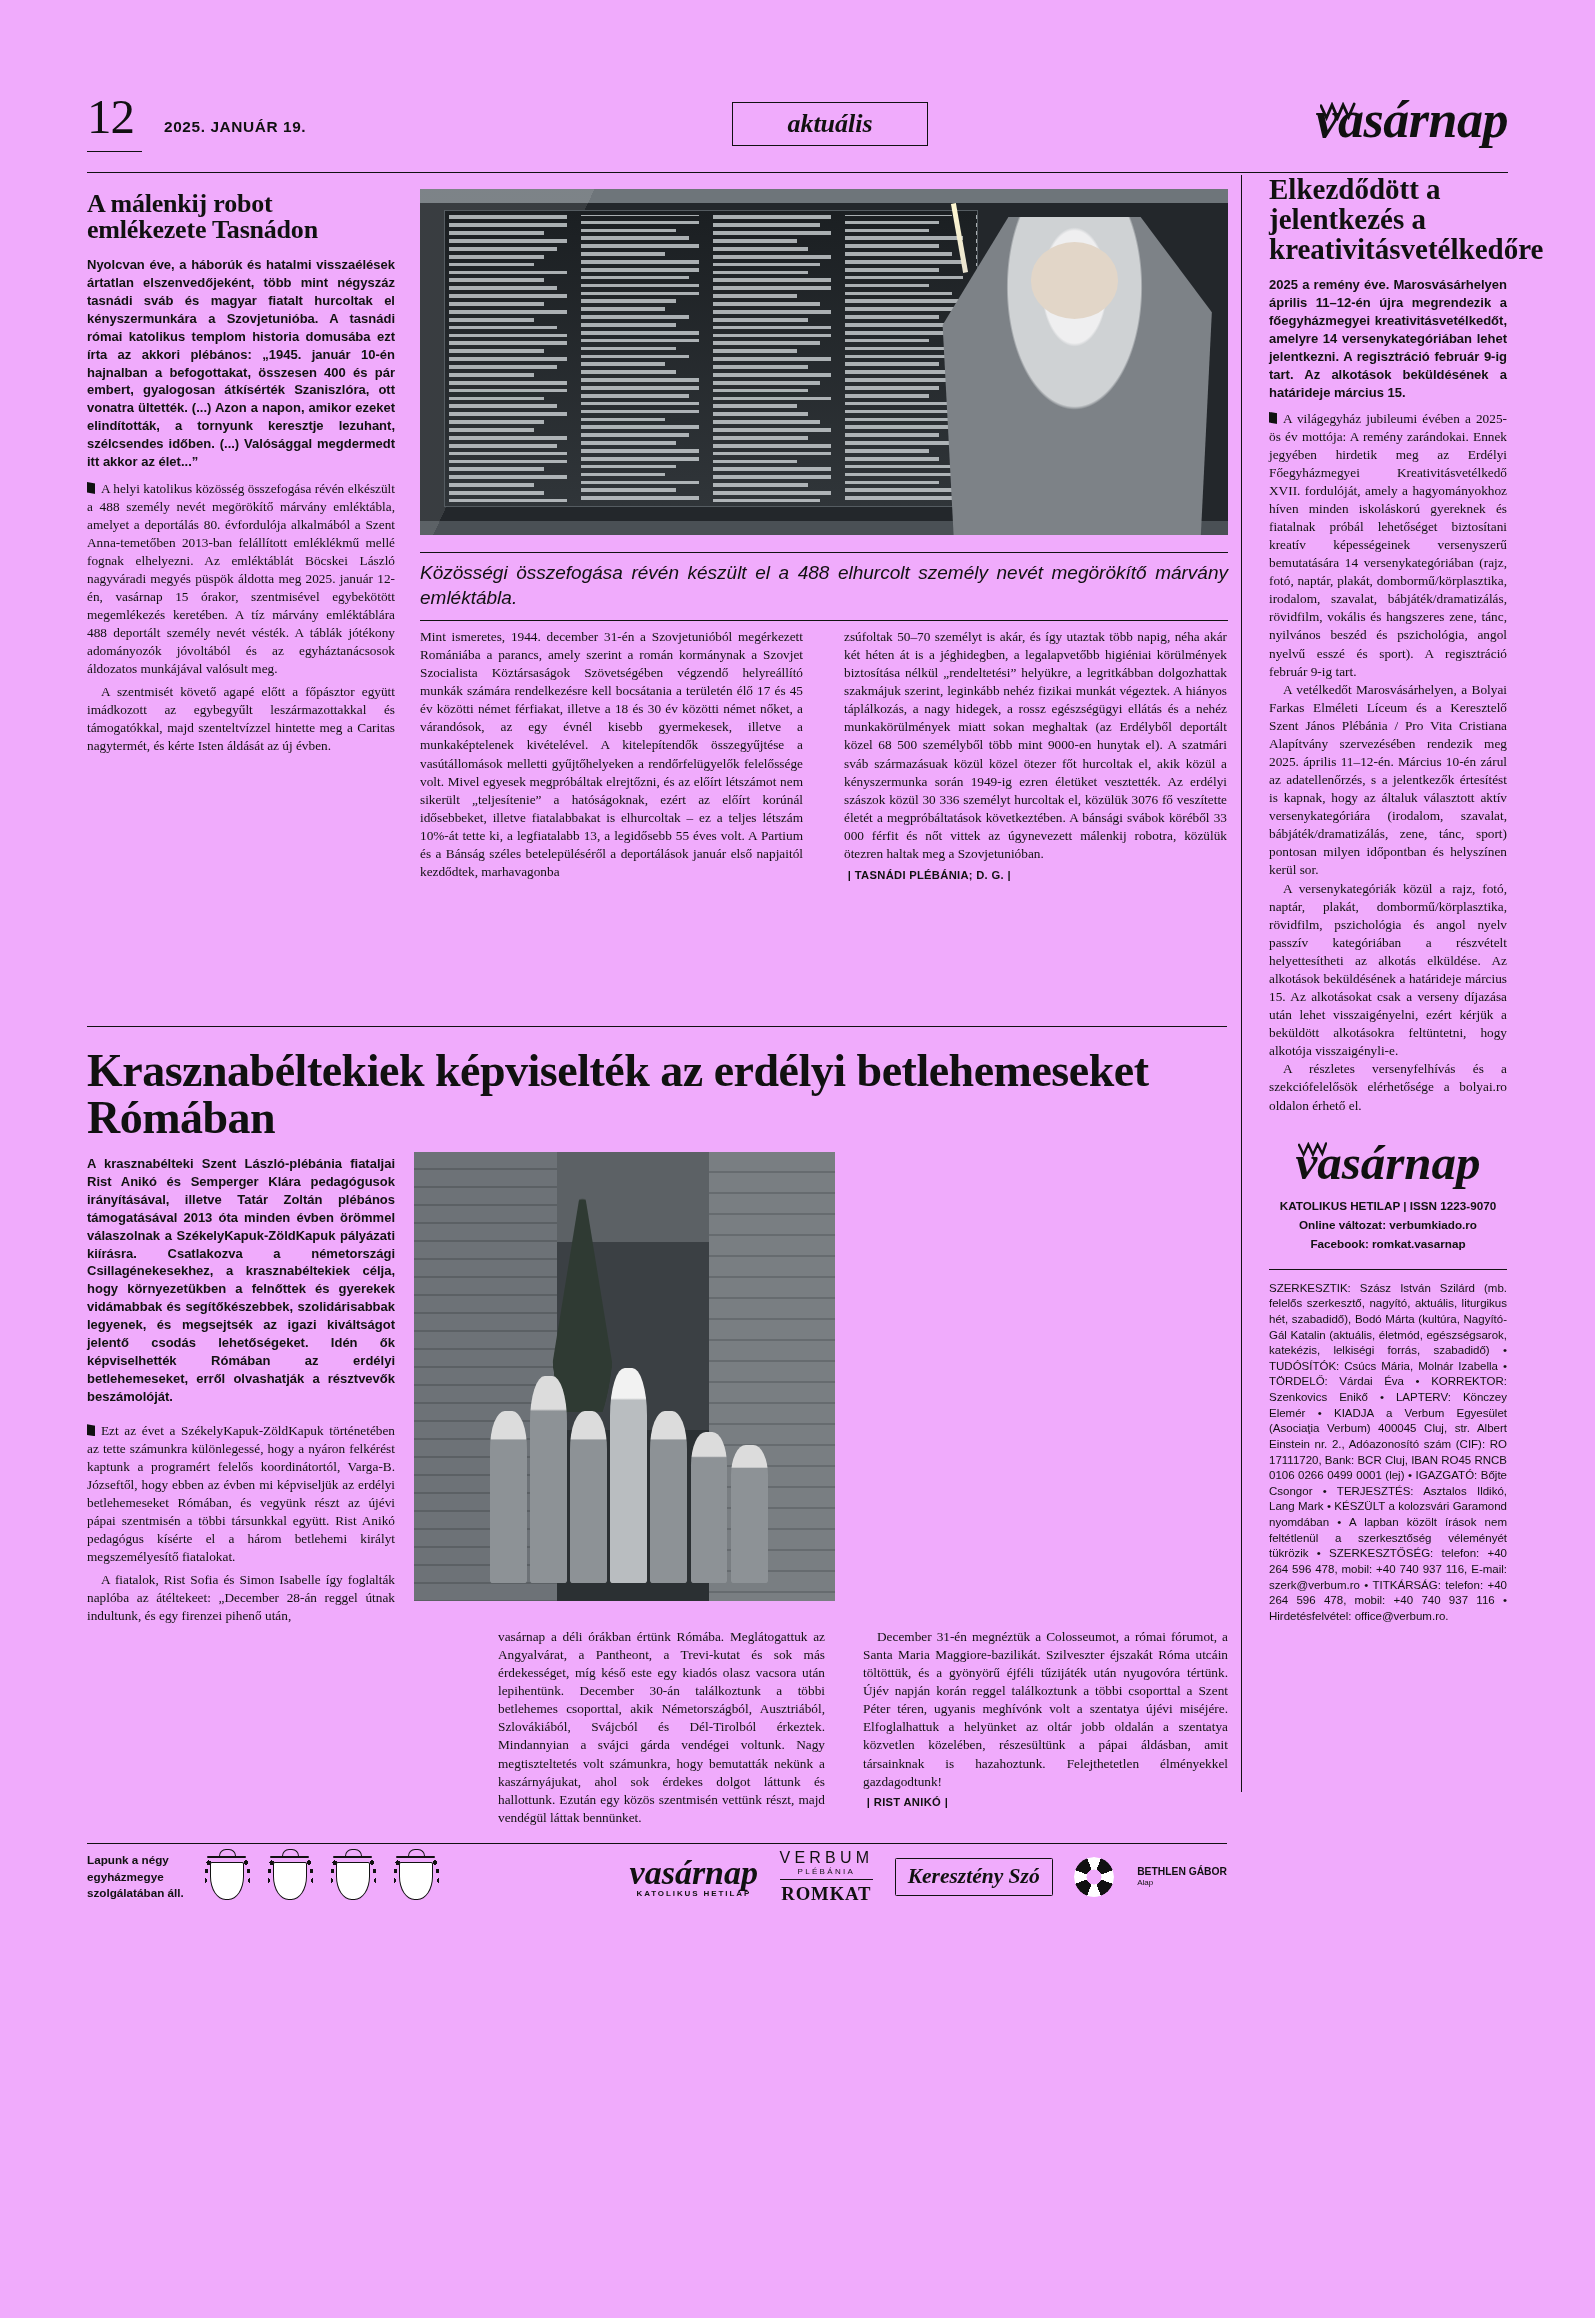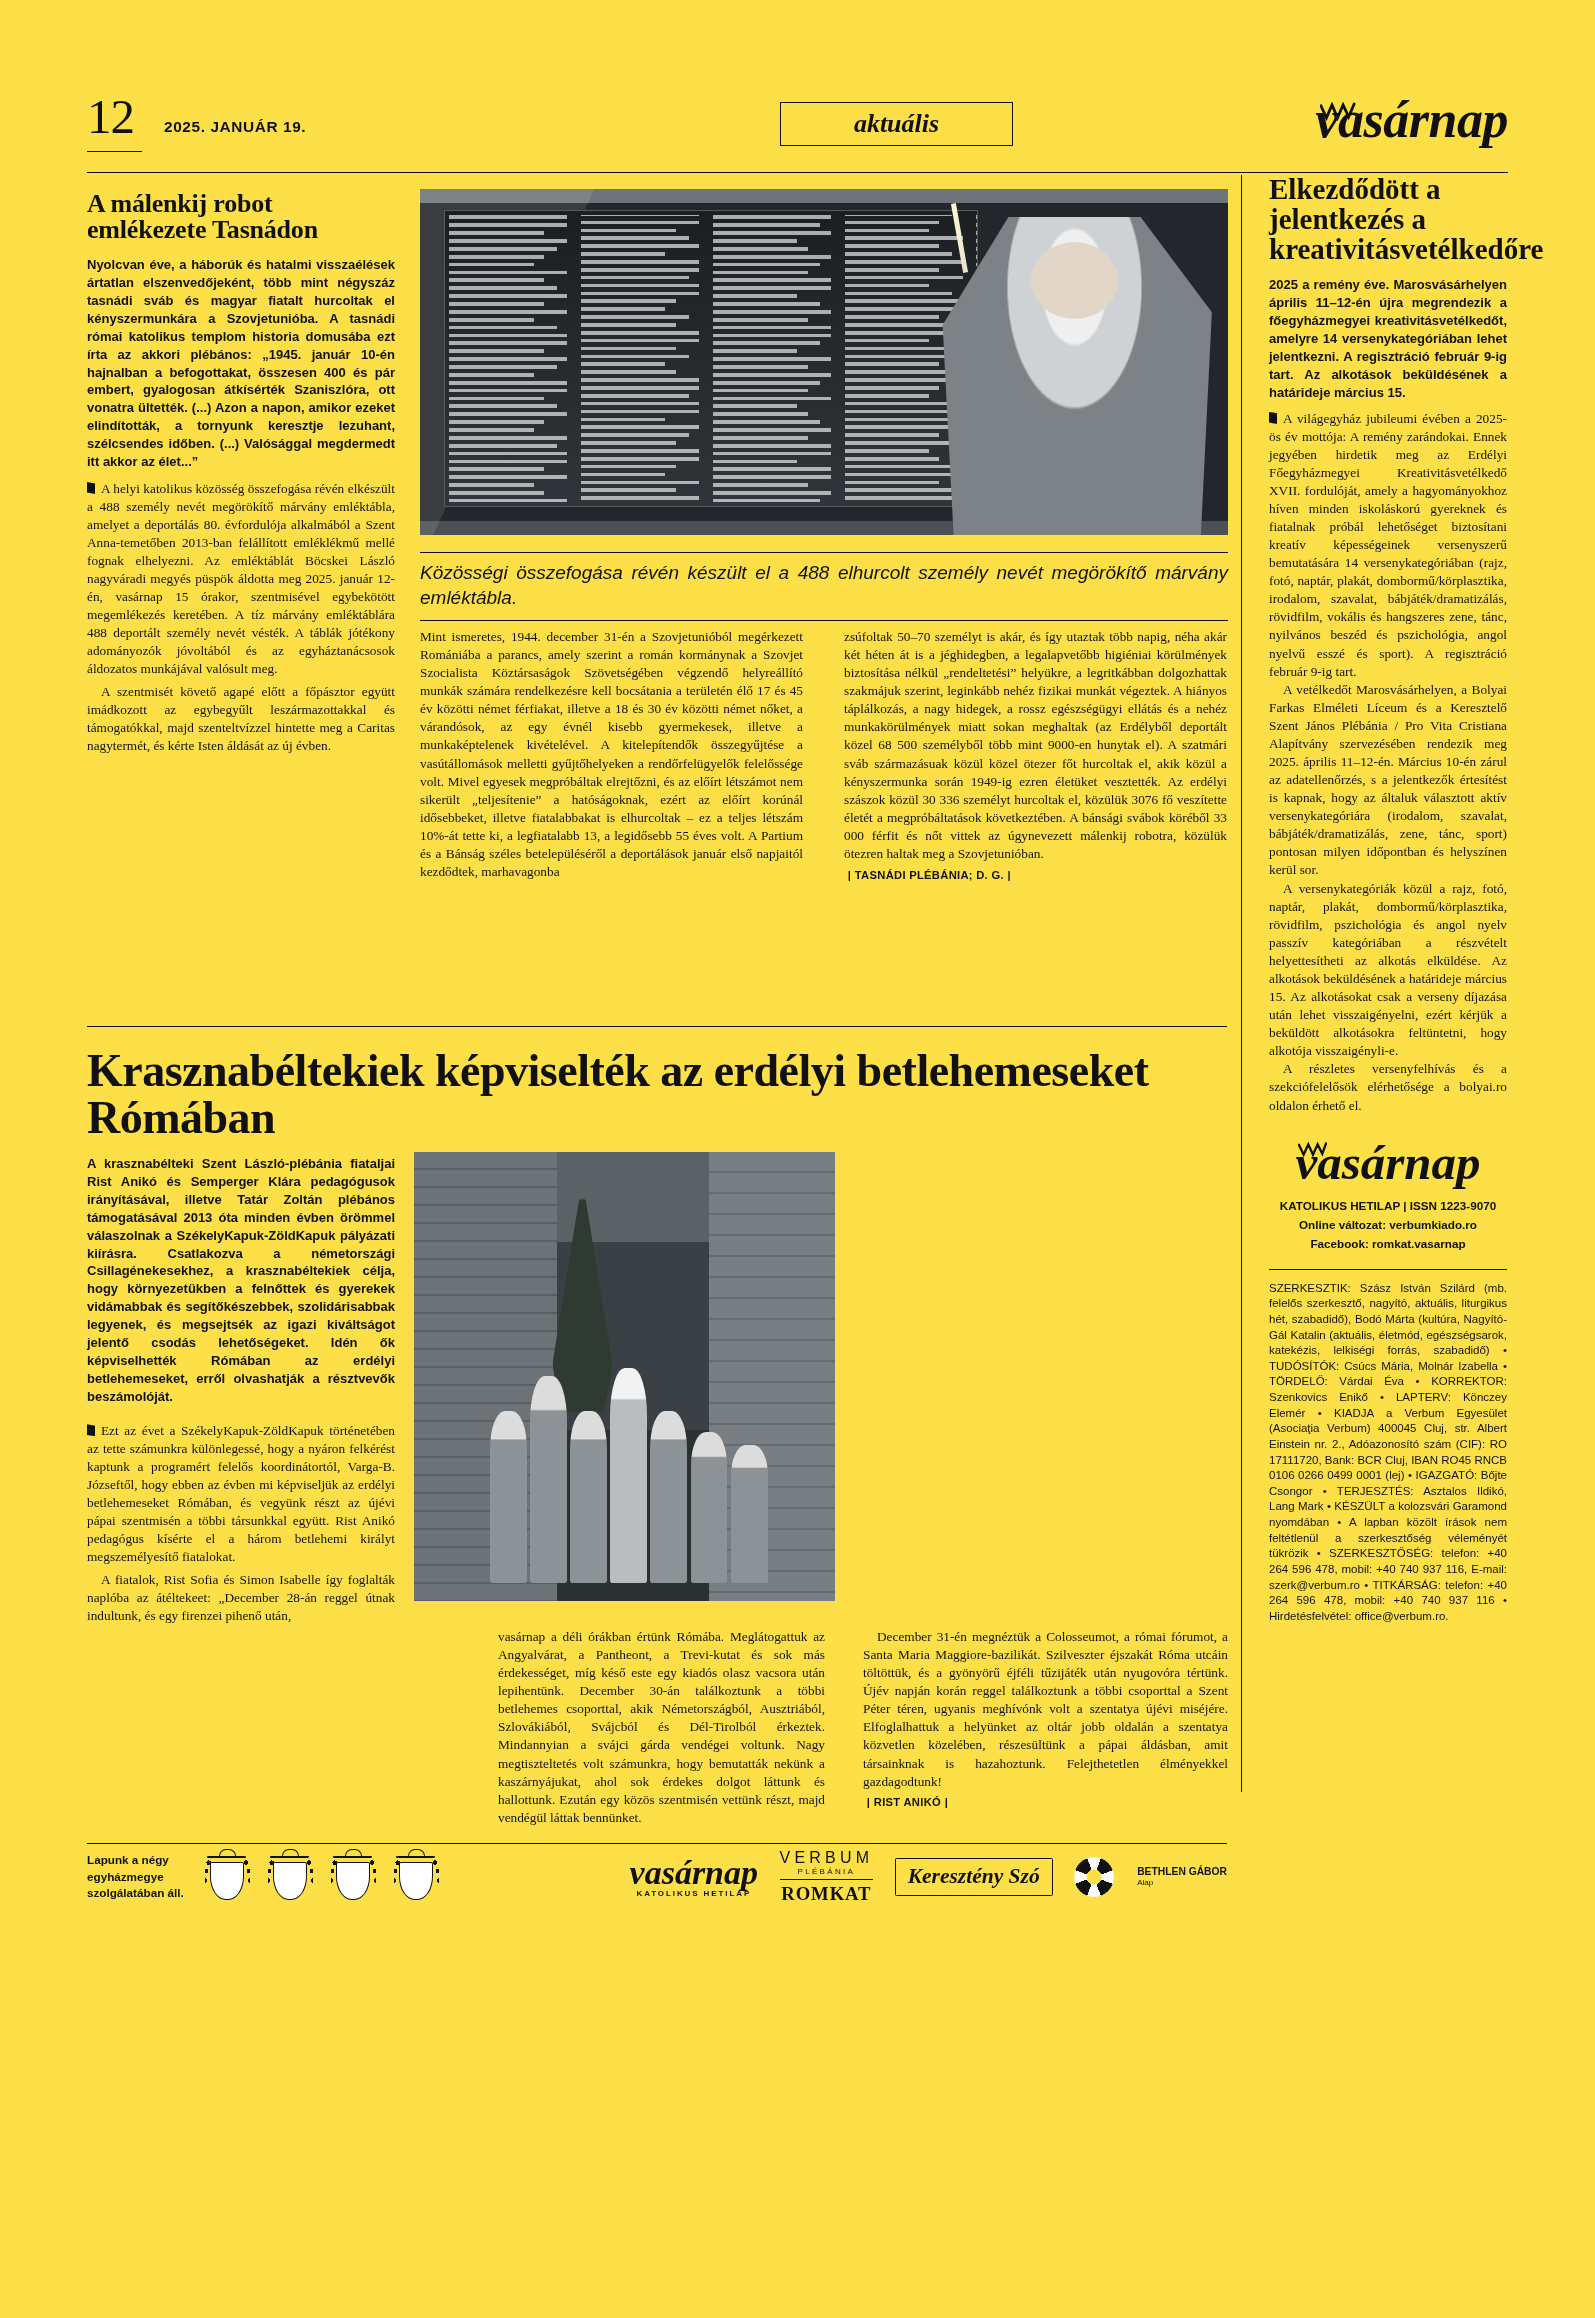--- a/index.html
+++ b/index.html
@@ -8,21 +8,21 @@
     width: 1595px;
     background: #ffffff;
     font-family: "Liberation Serif", serif;
     color: #111;
     -webkit-font-smoothing: antialiased;
   }
   .page {
     position: relative;
     width: 1595px;
     min-height: 2319px;
-    background: #fde047;
+    background: #f0abfc;
     padding: 0;
   }
   .inner {
     position: relative;
     margin: 0 auto;
     width: 1421px;
     padding-top: 82px;
   }
 
   
@@ -47,24 +47,24 @@
     position: absolute;
     left: 77px; top: 36px;
     font-family: "Liberation Sans", sans-serif;
     font-size: 15.4px;
     letter-spacing: 0.6px;
     font-weight: 700;
   }
   .section-box {
     position: absolute;
     left: 645px; top: 19.6px;
-    width: 233px;
+    width: 196px;
     height: 44px;
     border: 1.9px solid #111;
-    display: flex; align-items: center; justify-content: center; margin-left: 48px;
+    display: flex; align-items: center; justify-content: center;
   }
   .section-box span {
     font-family: "Liberation Serif", serif;
     font-style: italic;
     font-weight: 700;
     font-size: 26px;
   }
   .brand {
     position: absolute;
     right: 0; top: 12px;

